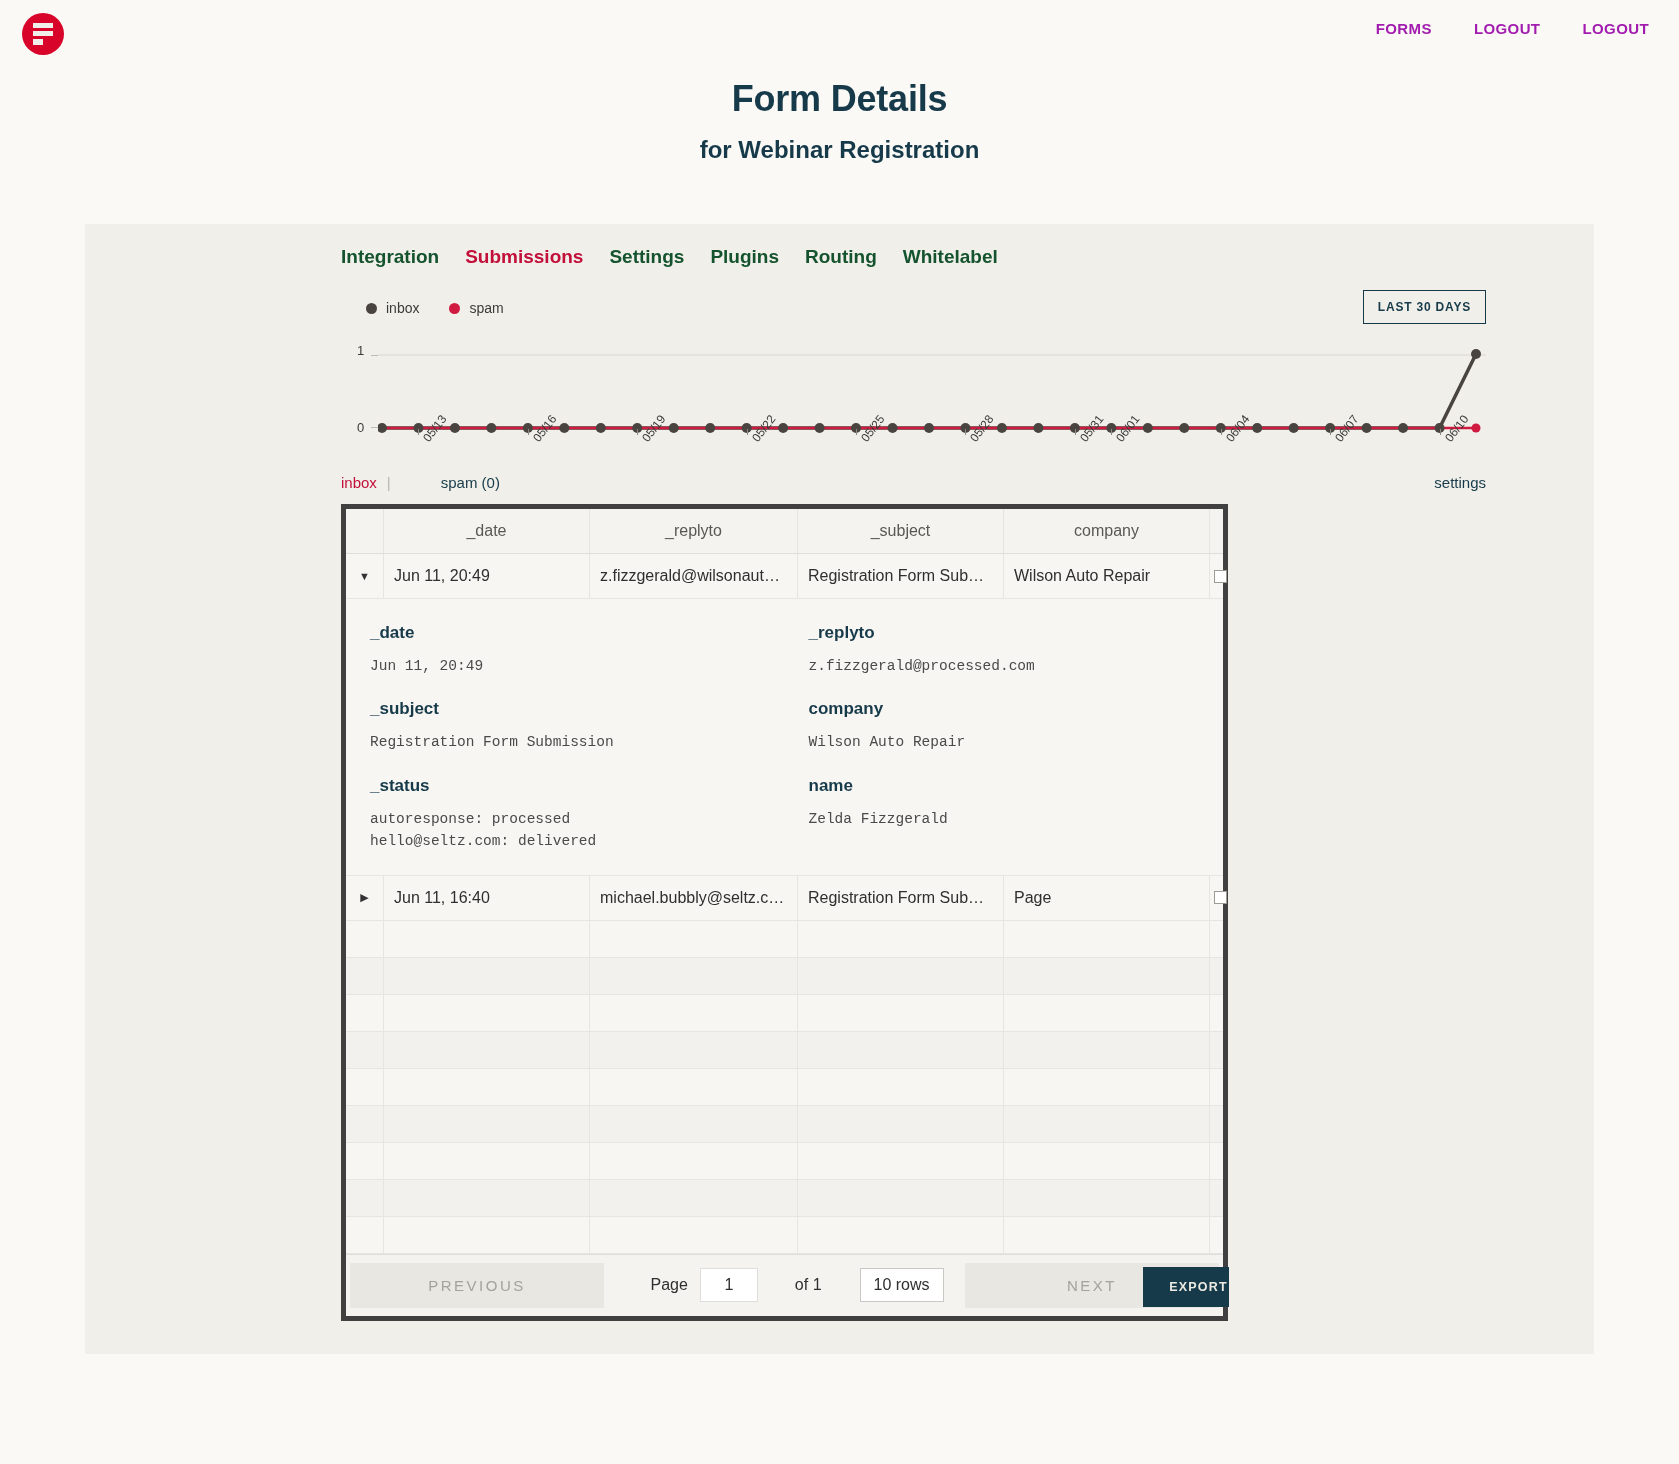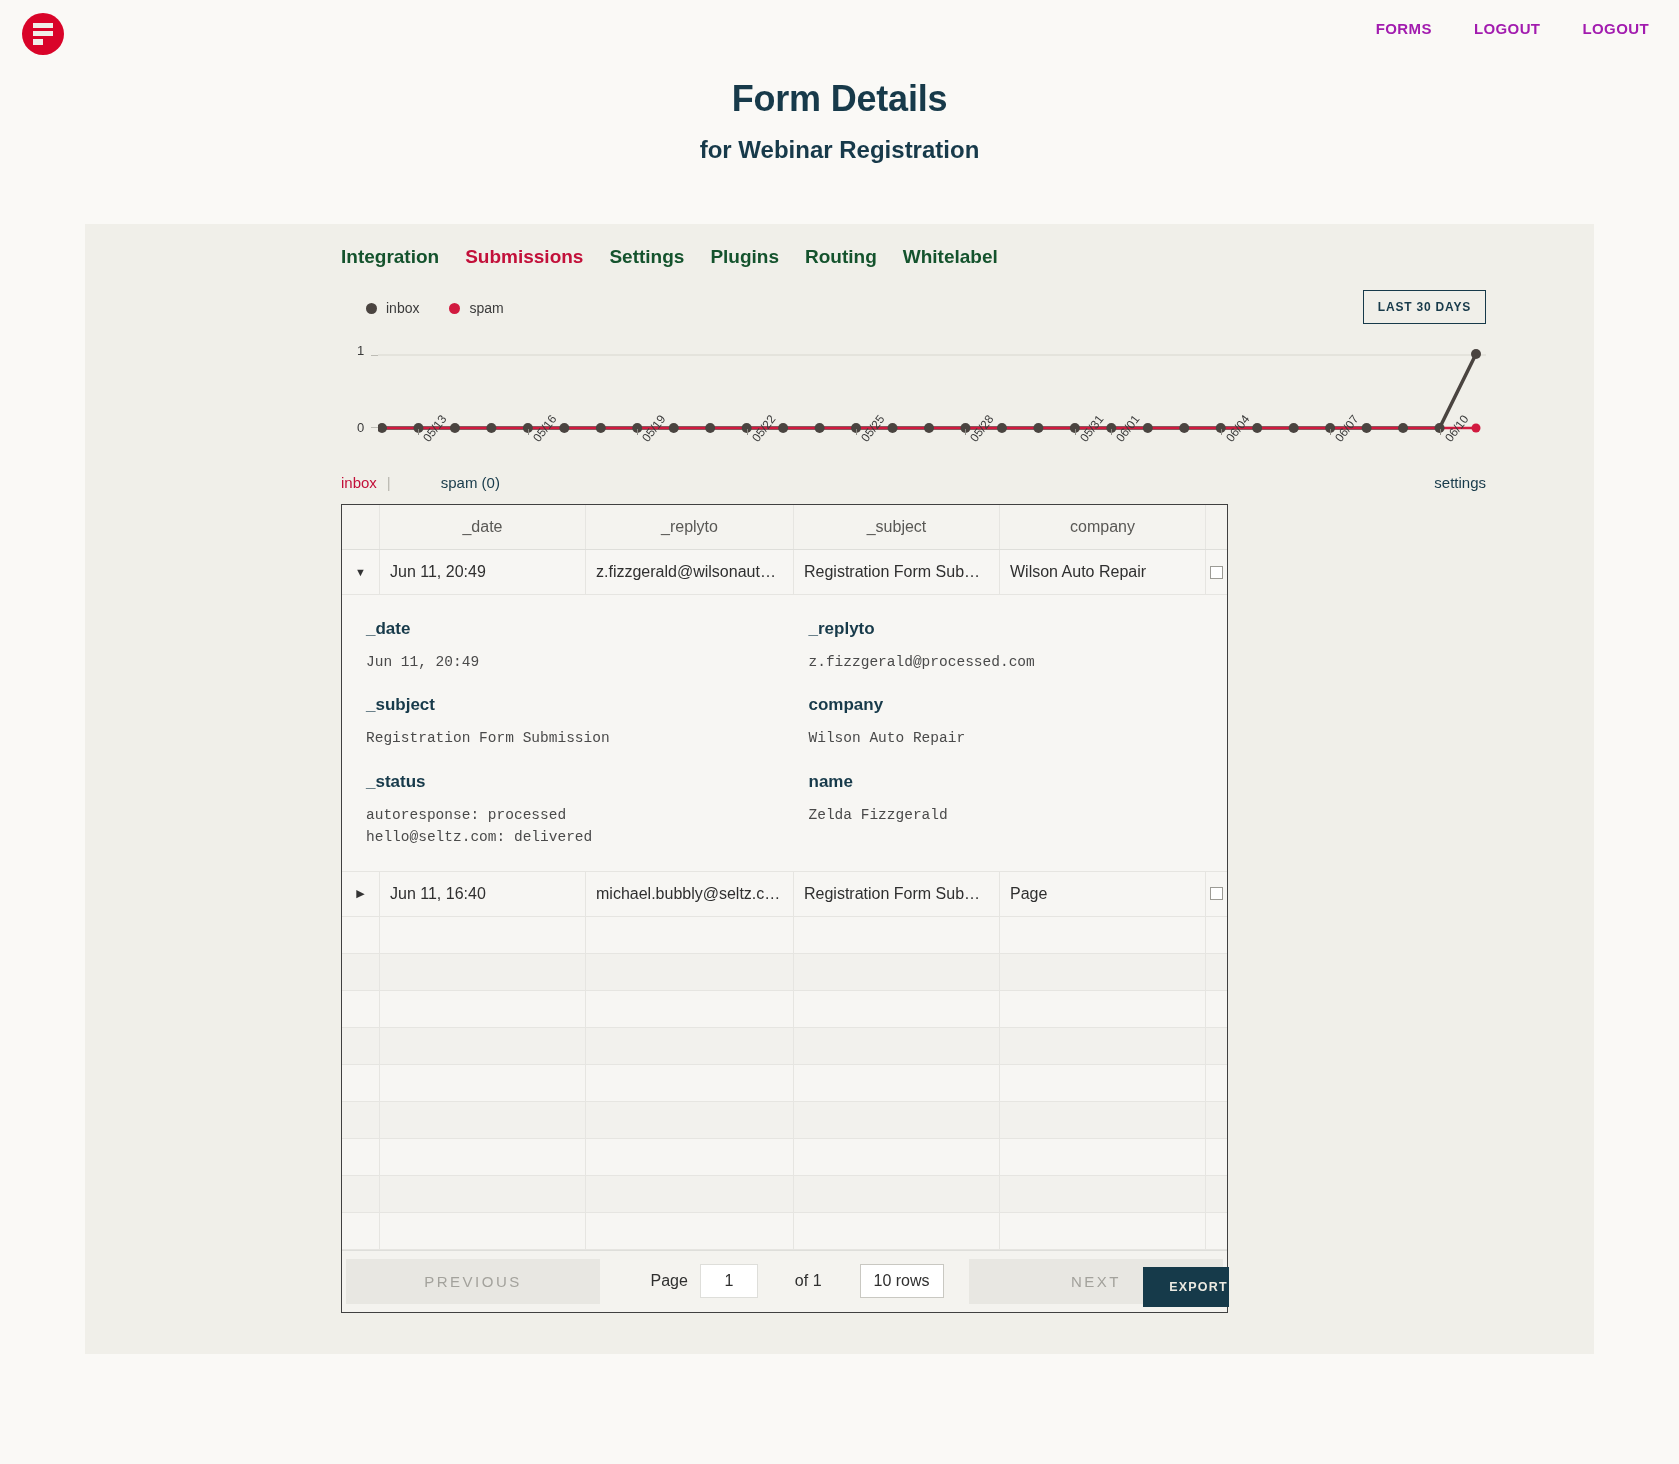--- a/index.html
+++ b/index.html
@@ -107,21 +107,21 @@
   .box-switch .spam { color:#173a4a;margin-left:40px; }
   .settings-link {
     position:absolute; right: 108px; top: 250px;
     font-size:15px; color:#173a4a; cursor:pointer;
   }
 
   
   .table {
     position:absolute; left: 256px; top: 280px;
     width: 887px; background:#fbfaf7;
-    border:1px solid #404040;
+    border:5px solid #404040;
     font-size: 16px;
   }
   .trow { display:flex; }
   .thead { background:#f4f3ef; border-bottom:1px solid #dededa; }
   .thead .cell {
     text-align:center; color:#595855; font-size:16px;
     padding: 13px 8px;
   }
   .cell { border-right:1px solid #e6e5e1; overflow:hidden; white-space:nowrap; text-overflow:ellipsis; }
   .cell:last-child { border-right:none; }

